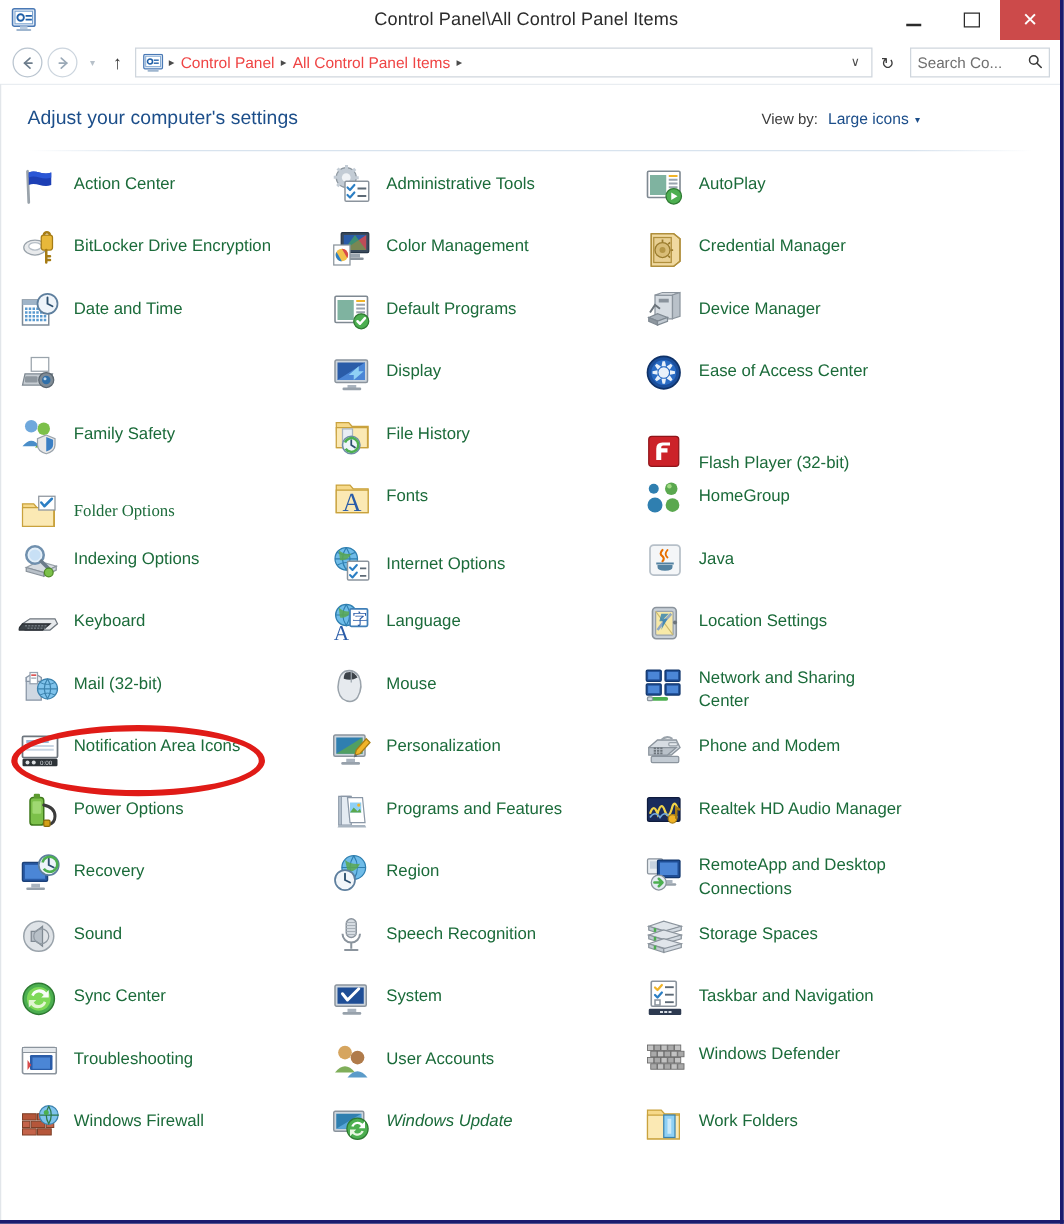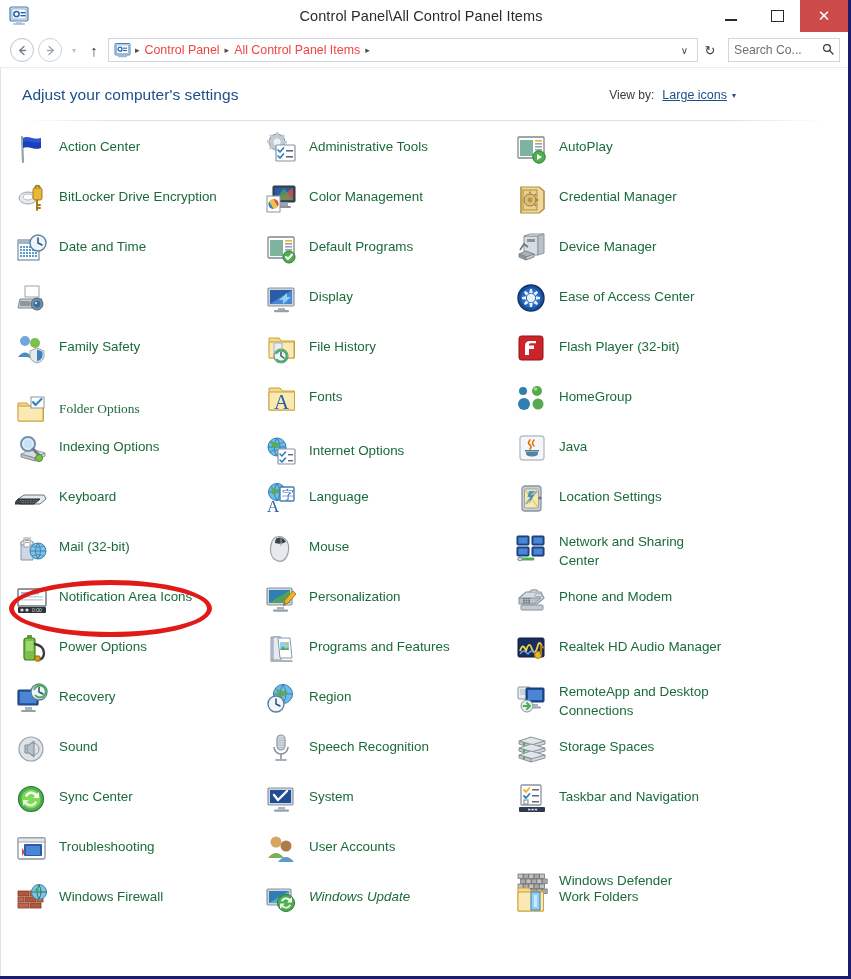--- a/index.html
+++ b/index.html
@@ -174,21 +174,21 @@
     padding: 18px 0 0 21px;
     letter-spacing: 0.05px;
   }
   .viewby {
     position: absolute;
     right: 112px; top: 20px;
     display: flex; align-items: baseline;
     font-size: 12px;
   }
   .viewby-label { color: #3b3b3b; margin-right: 8px; }
-  .viewby-value { color: #1c4e8a; font-size: 12.5px; text-decoration: underline; }
+  .viewby-value { color: #1c4e8a; font-size: 12.5px; }
   .viewby-caret { color: #1c4e8a; font-size: 8px; margin-left: 5px; position: relative; top: -1px;}
   .divider {
     position: absolute;
     left: 22px; right: 22px; top: 52px;
     height: 1px;
     background: linear-gradient(to right, #ffffff, #d8e3ee 12%, #d8e3ee 88%, #ffffff);
   }
 
   .grid {
     position: absolute;
@@ -861,21 +861,21 @@
                   <path d="M15 7 h2 l0.8 4 h-3.6 z" transform="rotate(135 16 16)"></path>
                   <path d="M15 7 h2 l0.8 4 h-3.6 z" transform="rotate(180 16 16)"></path>
                   <path d="M15 7 h2 l0.8 4 h-3.6 z" transform="rotate(225 16 16)"></path>
                   <path d="M15 7 h2 l0.8 4 h-3.6 z" transform="rotate(270 16 16)"></path>
                   <path d="M15 7 h2 l0.8 4 h-3.6 z" transform="rotate(315 16 16)"></path>
                 </g>
               </svg>
             </span>
             <span class="lbl">Ease of Access Center</span>
           </div>
-          <div class="item" style="top: 200px;">
+          <div class="item" style="top: 200px; align-items: flex-end;">
             <span class="ico">
               <svg width="34" height="34" viewBox="0 0 34 34">
                 <rect x="4" y="4" width="24" height="24" rx="2.5" fill="#cc2229" stroke="#8f1419"></rect>
                 <path d="M21 9 h-6 q-5 0 -5 5 v9 h4 v-6 h5 v-3.5 h-5 v-1 q0-1.2 1.5-1.2 h5.5 z" fill="#ffffff"></path>
               </svg>
             </span>
             <span class="lbl">Flash Player (32-bit)</span>
           </div>
           <div class="item" style="top: 250px;">
             <span class="ico">
@@ -1023,21 +1023,21 @@
                 <rect x="4" y="25" width="26" height="5" rx="1" fill="#2d3a50"></rect>
                 <g fill="#d8dee6">
                   <rect x="13" y="26.8" width="2.4" height="1.6"></rect>
                   <rect x="16.4" y="26.8" width="2.4" height="1.6"></rect>
                   <rect x="19.8" y="26.8" width="2.4" height="1.6"></rect>
                 </g>
               </svg>
             </span>
             <span class="lbl">Taskbar and Navigation</span>
           </div>
-          <div class="item" style="top: 734px; text-align: right;">
+          <div class="item" style="top: 696px; text-align: right;">
             <span class="ico">
               <svg width="34" height="34" viewBox="0 0 34 34">
                 <g stroke="#6a6a6a" stroke-width="0.7">
                   <rect x="3" y="8" width="5" height="4.4" fill="#c2c2c2"></rect>
                   <rect x="8.4" y="8" width="5" height="4.4" fill="#a9a9a9"></rect>
                   <rect x="13.8" y="8" width="5" height="4.4" fill="#c2c2c2"></rect>
                   <rect x="19.200000000000003" y="8" width="5" height="4.4" fill="#a9a9a9"></rect>
                   <rect x="24.6" y="8" width="5" height="4.4" fill="#c2c2c2"></rect>
                   <rect x="5.6" y="13" width="5" height="4.4" fill="#a9a9a9"></rect>
                   <rect x="11" y="13" width="5" height="4.4" fill="#c2c2c2"></rect>

